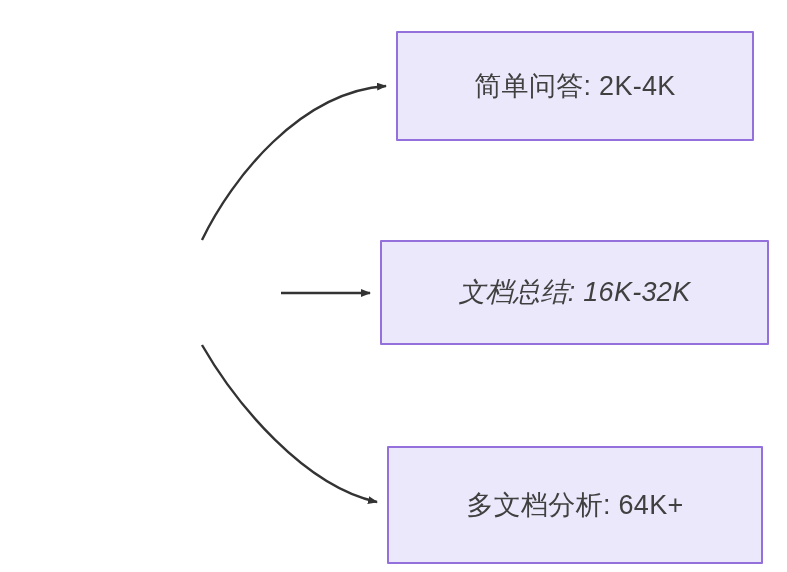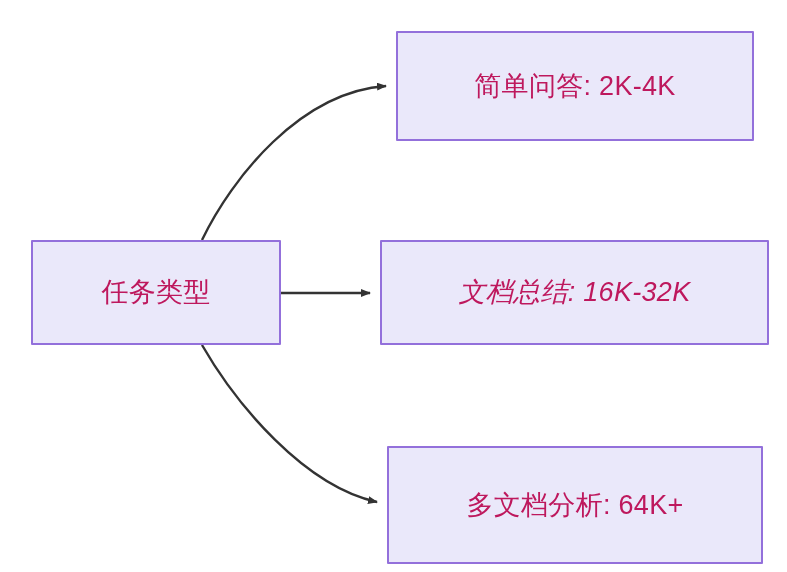--- a/index.html
+++ b/index.html
@@ -25,21 +25,21 @@
   }
   .node {
     position: absolute;
     box-sizing: border-box;
     background: #eae8fa;
     border: 2px solid #9370db;
     border-radius: 1px;
     display: flex;
     align-items: center;
     justify-content: center;
-    color: #be185d;
+    color: #404040;
     font-size: 27px;
     line-height: 1.2;
     letter-spacing: 0.3px;
     white-space: nowrap;
   }
   .node-label {
     display: block;
   }
   #node-root {
     left: 31px;
@@ -79,23 +79,20 @@
       </marker>
     </defs>
 
     <path d="M 202,240 C 232,178 300,92 386,86" fill="none" stroke="#333333" stroke-width="2.4" marker-end="url(#arrowhead)"></path>
 
     <path d="M 281,293 L 370,293" fill="none" stroke="#333333" stroke-width="2.6" marker-end="url(#arrowhead)"></path>
 
     <path d="M 202,345 C 236,404 304,486 377,502" fill="none" stroke="#333333" stroke-width="2.4" marker-end="url(#arrowhead)"></path>
   </svg>
 
-  <div class="node" id="node-root">
-    <span class="node-label">任务类型</span>
-  </div>
 
   <div class="node" id="node-simple-qa">
     <span class="node-label">简单问答: 2K-4K</span>
   </div>
 
   <div class="node" id="node-doc-summary">
     <span class="node-label">文档总结: 16K-32K</span>
   </div>
 
   <div class="node" id="node-multi-doc">

